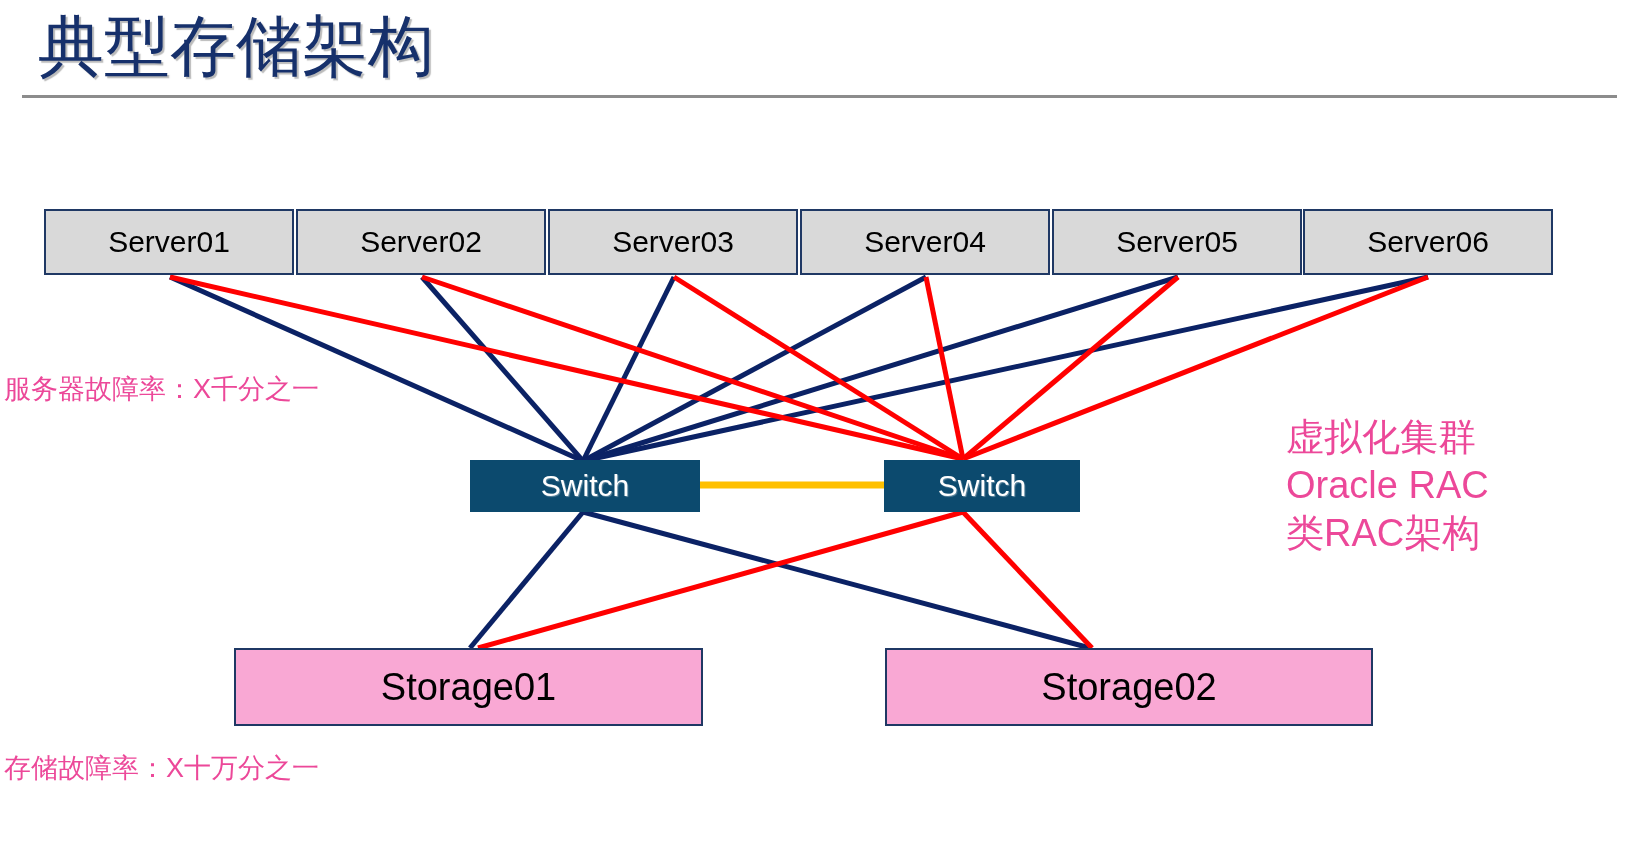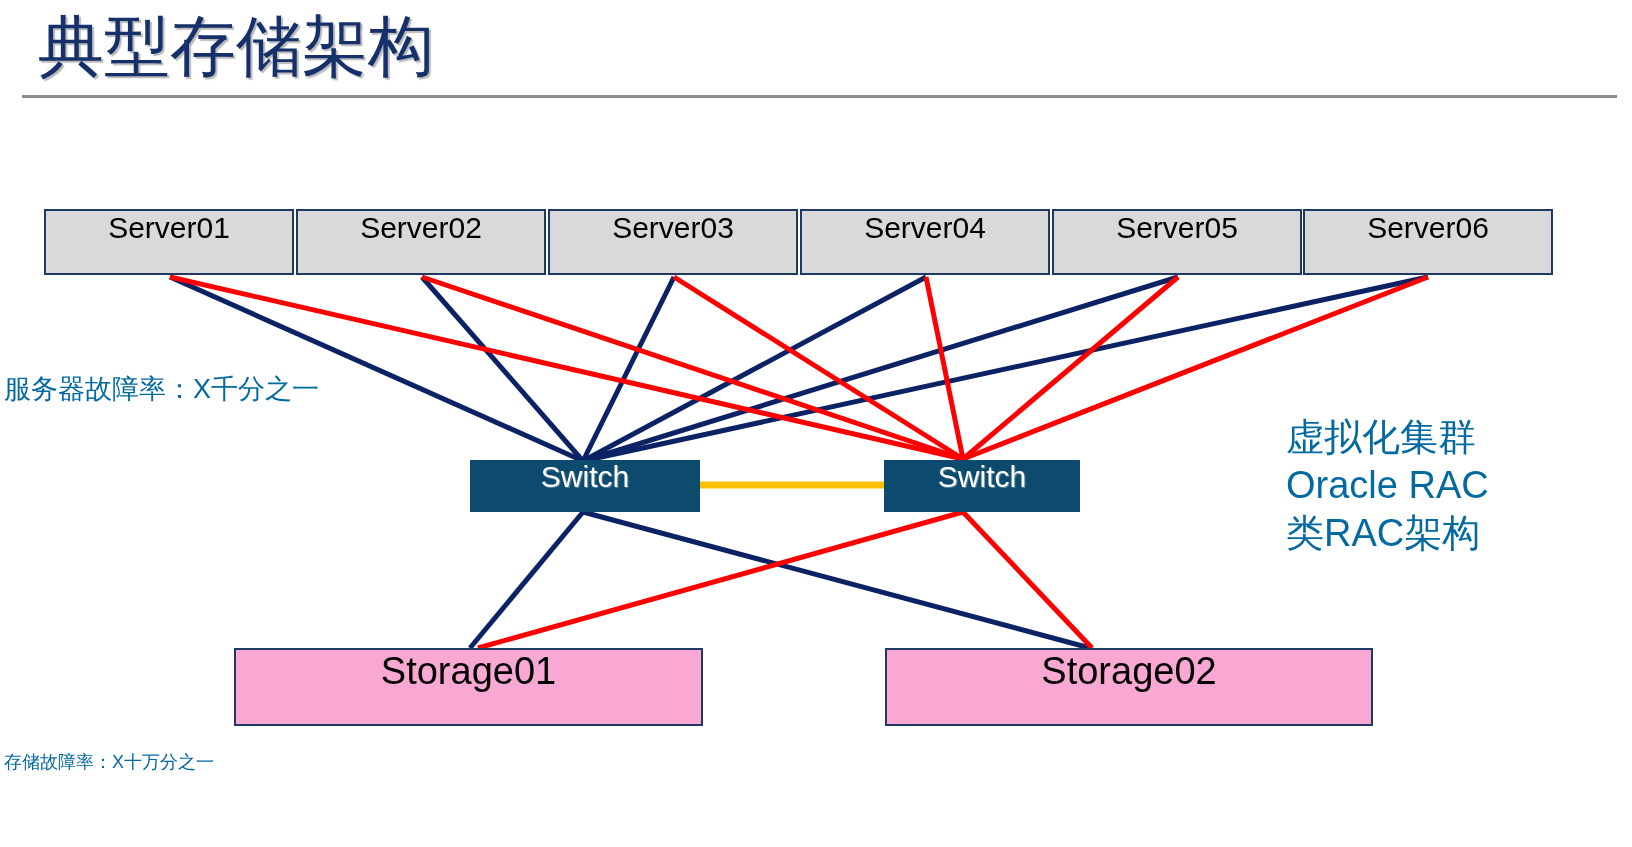--- a/index.html
+++ b/index.html
@@ -51,20 +51,21 @@
     width: 1632px;
     height: 847px;
     pointer-events: none;
   }
 
   
   .node {
     position: absolute;
     box-sizing: border-box;
     display: flex;
+    align-items: center;
     justify-content: center;
     white-space: nowrap;
   }
   .server {
     background: #D9D9D9;
     border: 2px solid #1F3864;
     font-size: 30px;
     color: #000000;
     height: 66px;
     width: 250px;
@@ -84,32 +85,32 @@
     border: 2px solid #1F3864;
     font-size: 38px;
     color: #000000;
     height: 78px;
     top: 648px;
   }
 
   
   .annot {
     position: absolute;
-    color: #0369a1;
+    color: #ec4899;
     white-space: nowrap;
   }
   #annot-server-rate {
     left: 4px;
     top: 371px;
     font-size: 27px;
   }
   #annot-storage-rate {
     left: 4px;
     top: 750px;
-    font-size: 18px;
+    font-size: 27px;
   }
   #annot-cluster {
     left: 1286px;
     top: 413px;
     font-size: 38px;
     line-height: 48px;
   }
   #annot-cluster div { white-space: nowrap; }
 </style>
 </head>

